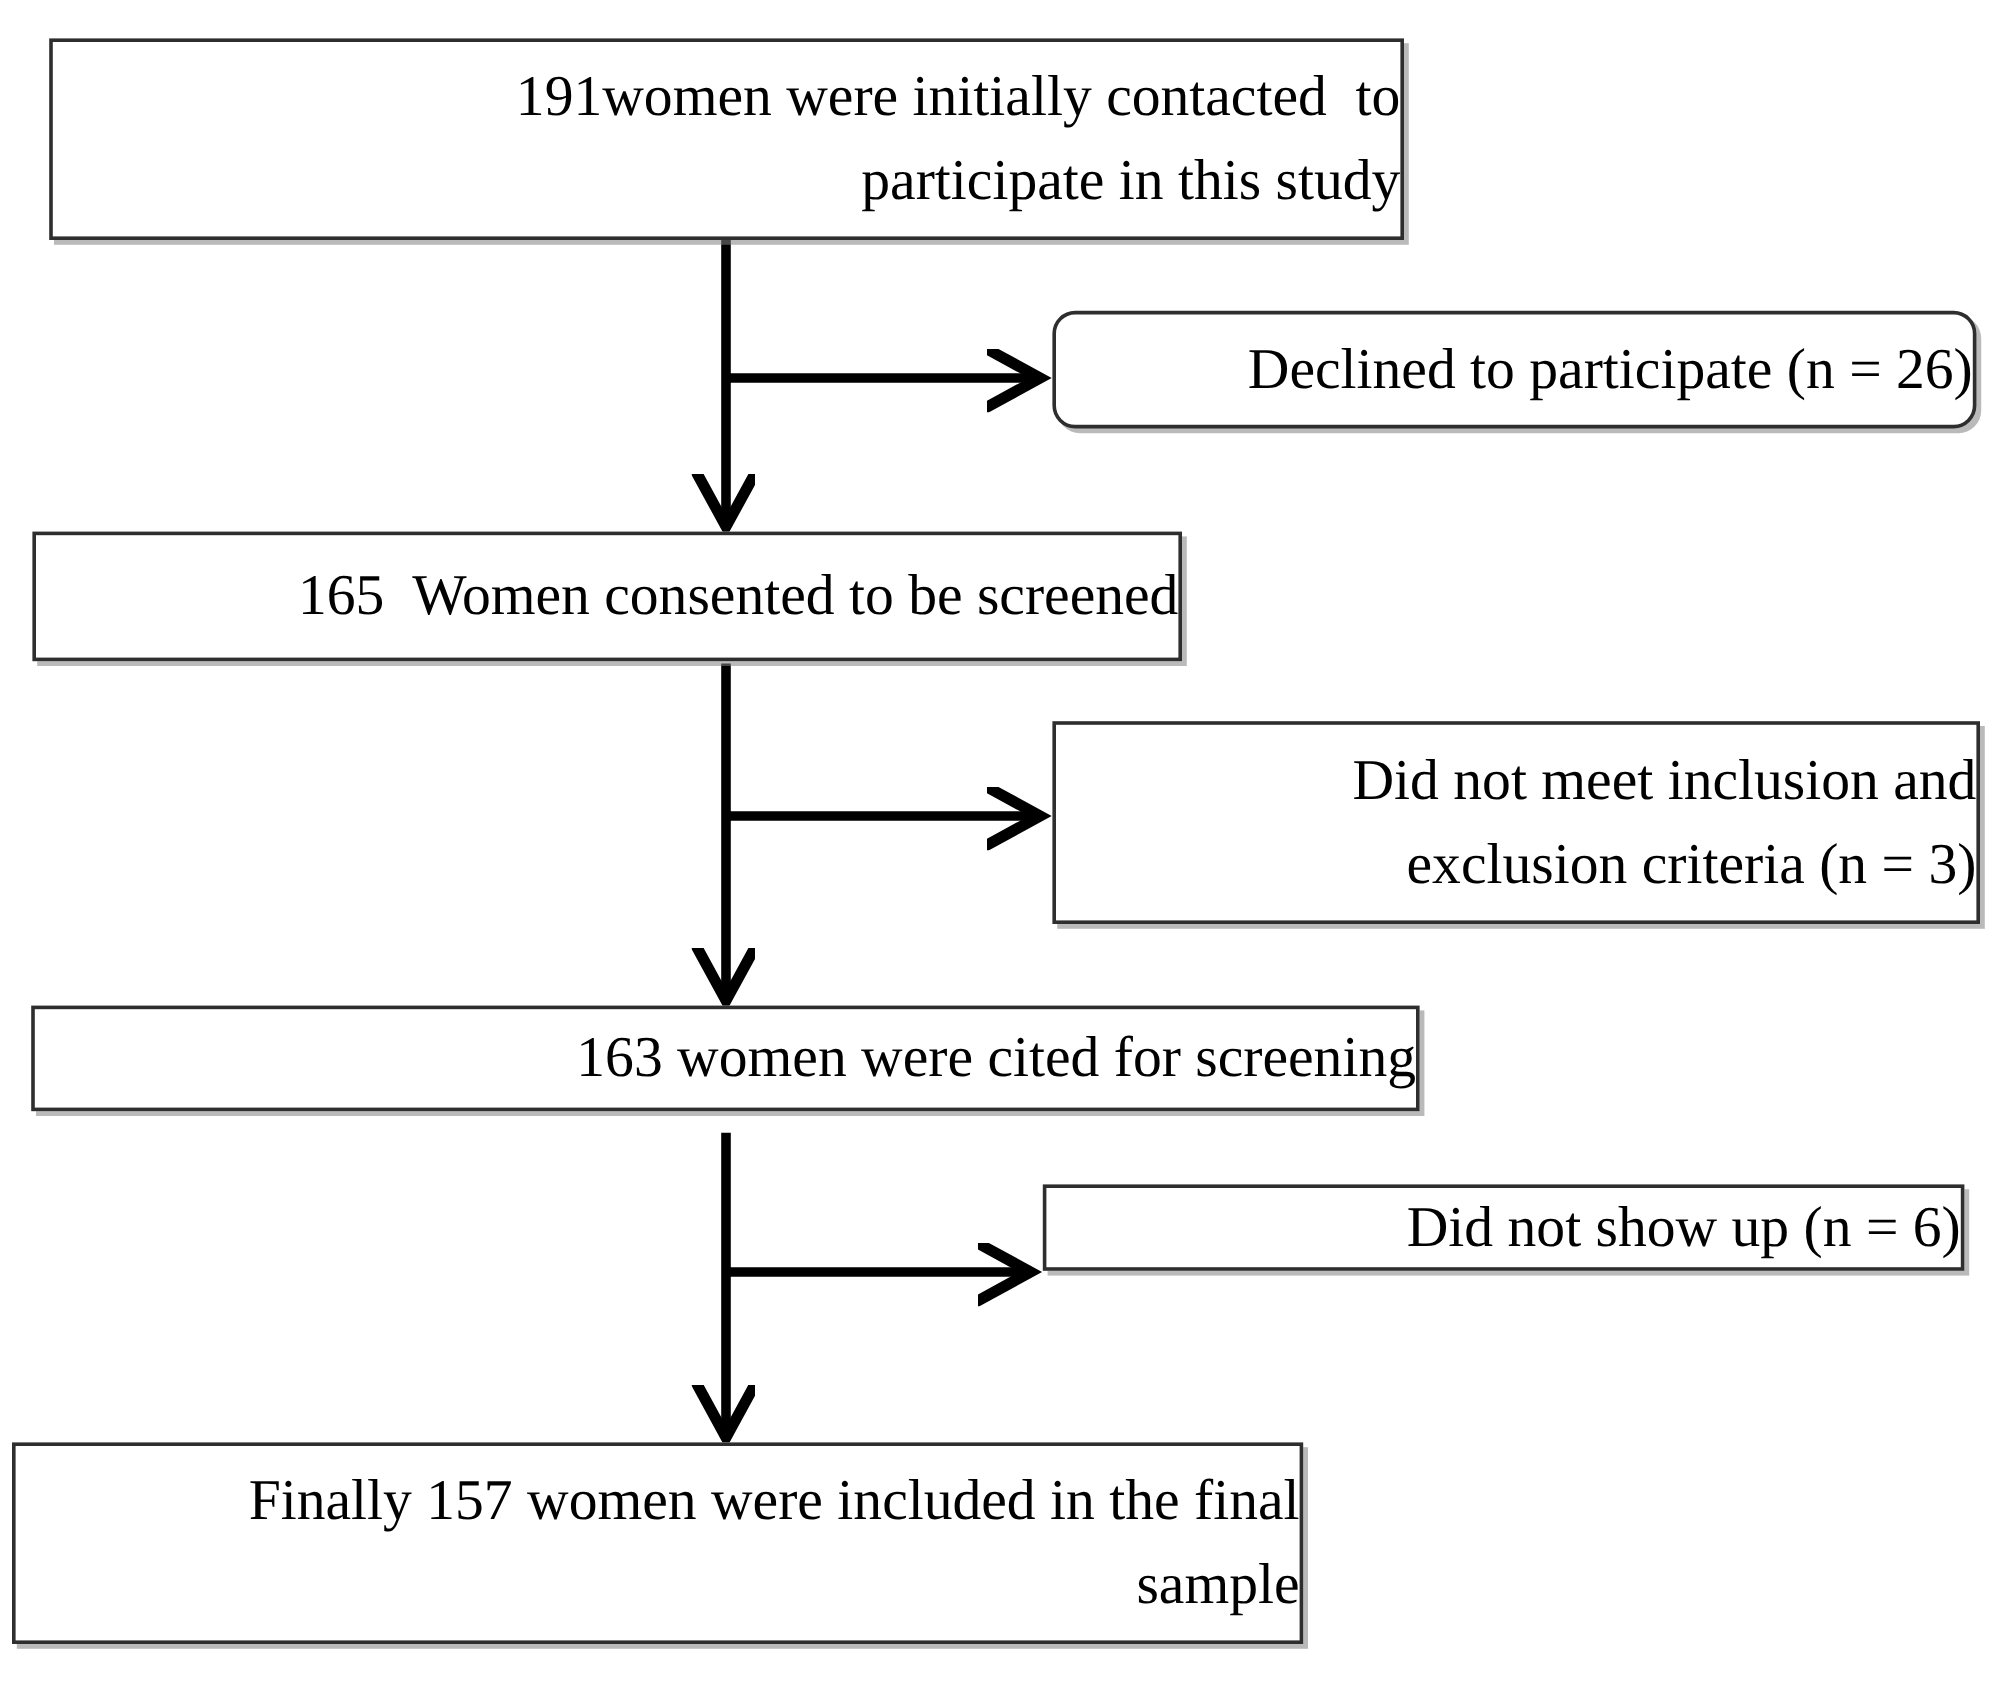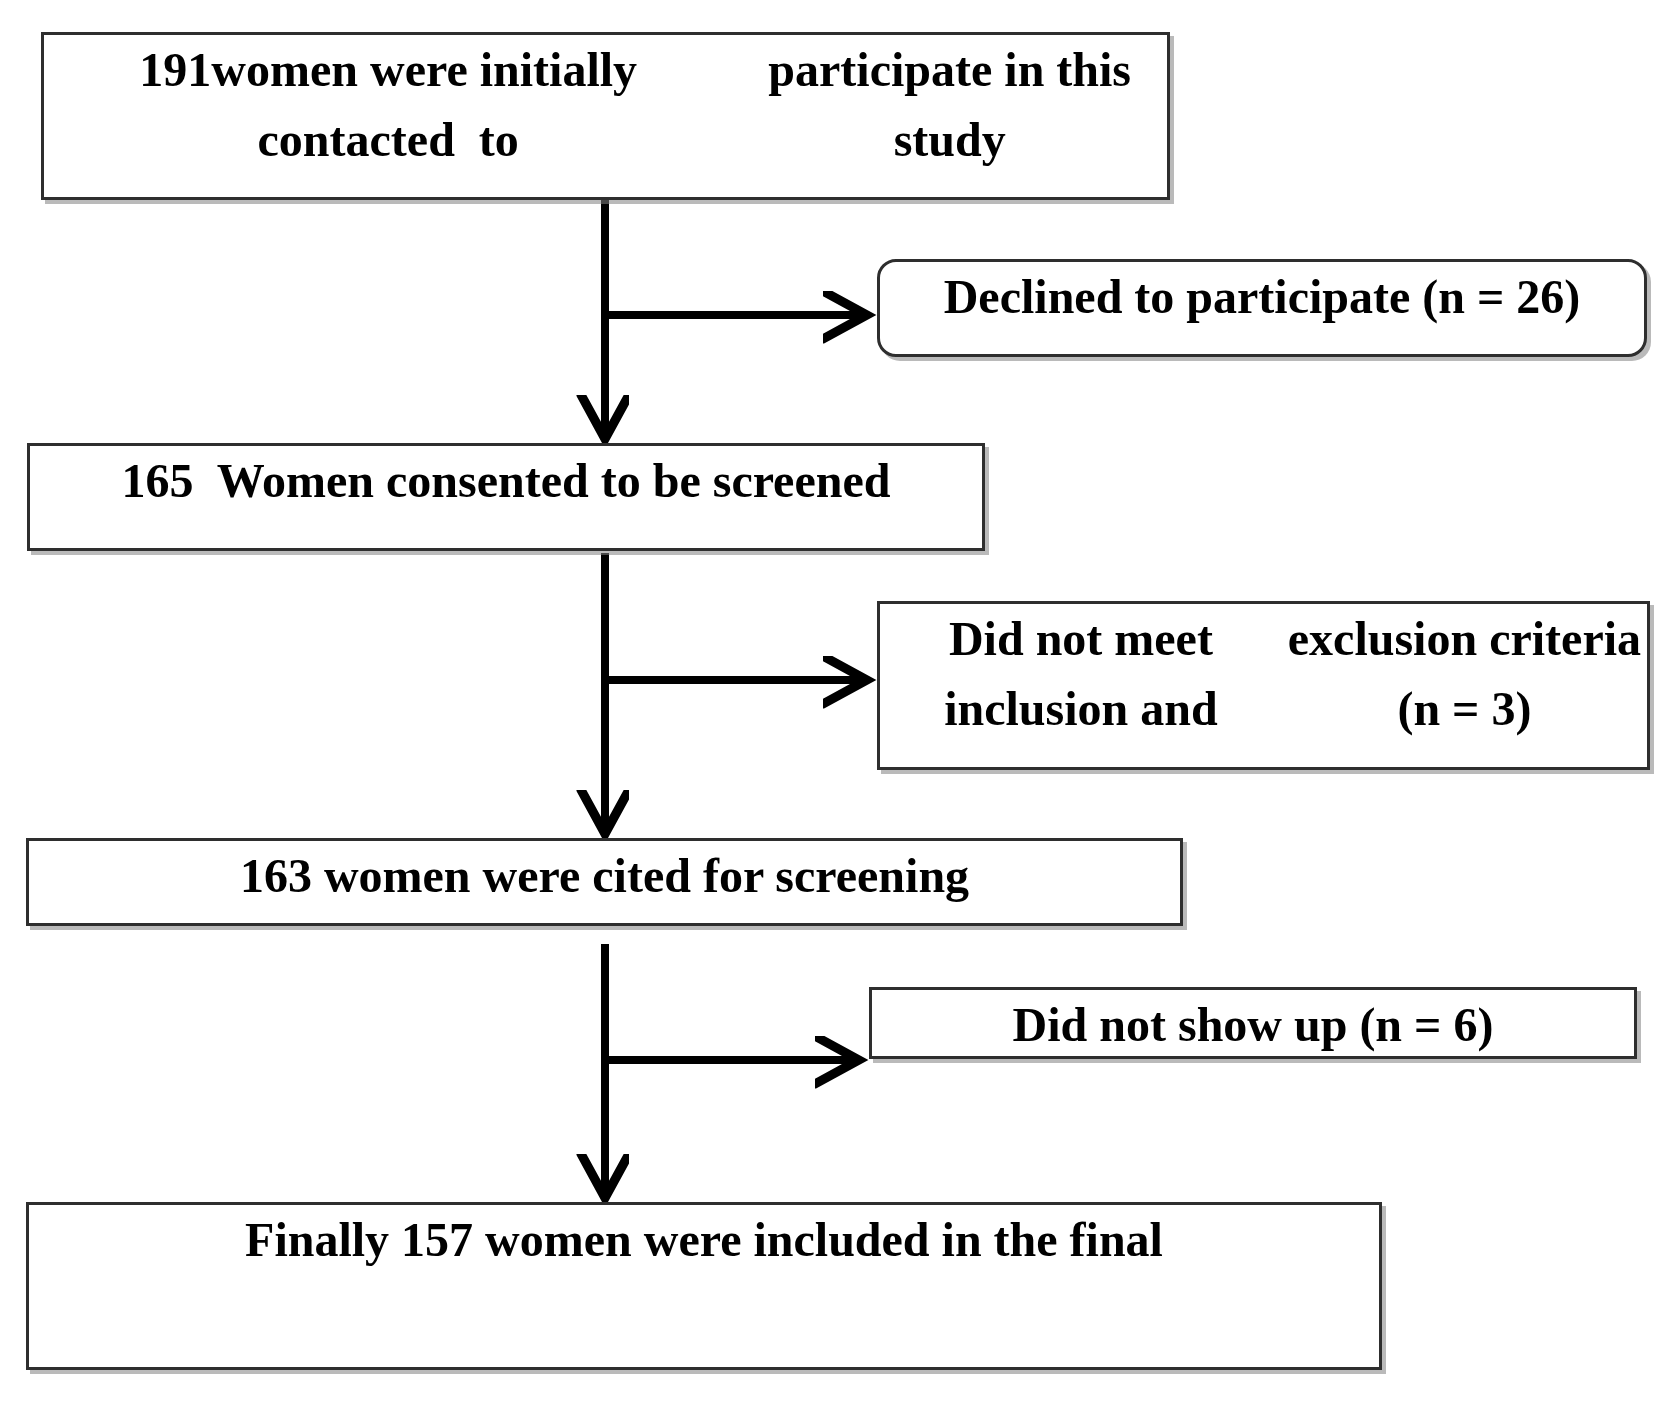--- a/index.html
+++ b/index.html
@@ -24,34 +24,33 @@
     height: 1402px;
     pointer-events: none;
   }
   .fbox {
     position: absolute;
     box-sizing: border-box;
     border: 3px solid #2e2e2e;
     background: #ffffff;
     box-shadow: 4px 4px 0 rgba(130,130,130,0.55);
     display: flex;
-    flex-direction: row;
+    flex-direction: column;
     justify-content: center;
-    align-items: flex-start;
+    align-items: flex-end;
     text-align: center;
     font-size: 48px;
     line-height: 70px;
     white-space: pre-wrap;
-    font-weight: bold;
   }
   
   .m1 { left: 41px;  top: 32px;   width: 1129px; height: 168px; }
   .m2 { left: 27px;  top: 443px;  width: 958px; height: 108px; }
   .m3 { left: 26px;  top: 838px;  width: 1157px; height: 88px; }
-  .m4 { left: 26px;  top: 1202px; width: 1356px; height: 168px; }
+  .m4 { left: 10px;  top: 1202px; width: 1076px; height: 168px; }
   
   .s1 { left: 877px; top: 259px;  width: 770px;  height: 98px; border-radius: 19px;  }
   .s2 { left: 877px; top: 601px;  width: 773px;  height: 169px; }
   .s3 { left: 869px; top: 987px;  width: 768px;  height: 72px; }
   .line { display: block; }
 </style>
 </head>
 <body>
 
 <div id="canvas">
@@ -80,20 +79,21 @@
   <div class="fbox m2">
     <span class="line">165  Women consented to be screened</span>
   </div>
 
   <div class="fbox m3">
     <span class="line">163 women were cited for screening</span>
   </div>
 
   <div class="fbox m4">
     <span class="line">Finally 157 women were included in the final</span>
+    <span class="line">sample</span>
   </div>
 
   <div class="fbox s1">
     <span class="line">Declined to participate (n = 26)</span>
   </div>
 
   <div class="fbox s2">
     <span class="line">Did not meet inclusion and</span>
     <span class="line">exclusion criteria (n = 3)</span>
   </div>

